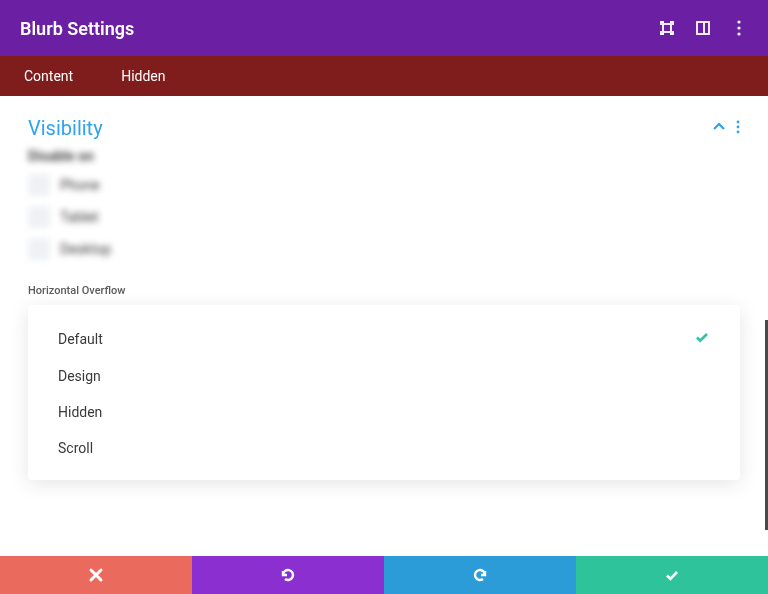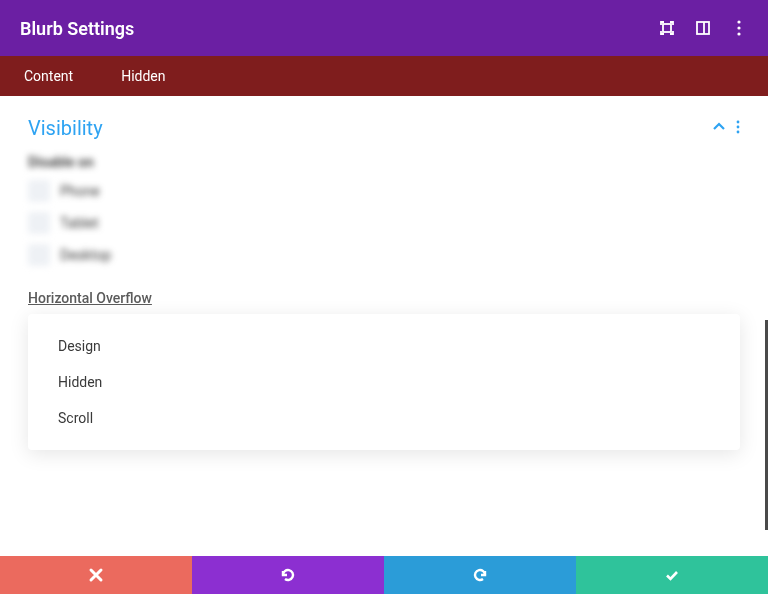--- a/index.html
+++ b/index.html
@@ -5,29 +5,29 @@
   * { box-sizing: border-box; margin: 0; padding: 0; }
   html, body { width: 768px; height: 594px; font-family: -apple-system, BlinkMacSystemFont, "Segoe UI", Roboto, "Helvetica Neue", Arial, sans-serif; background: #fff; overflow: hidden; }
   .header { background: #6b1fa3; height: 56px; display: flex; align-items: center; justify-content: space-between; padding: 0 20px; gap: 20px; }
   .header-title { color: #fff; font-size: 18px; font-weight: 600; }
   .header-icons { display: flex; align-items: center; gap: 18px; }
   .header-icons .icon { width: 18px; height: 18px; display: flex; align-items: center; justify-content: center; cursor: pointer; }
   .tabs { background: #7f1d1d; height: 40px; display: flex; align-items: stretch; }
   .tab { padding: 0 24px; display: flex; align-items: center; color: #fff; font-size: 14px; cursor: pointer; }
   .tab.active { background: #9942d4; }
   .content { background: #fff; padding: 20px 28px 0 28px; position: relative; height: calc(594px - 56px - 40px - 38px); overflow: hidden; }
-  .section-header { display: flex; align-items: center; justify-content: space-between; margin-bottom: 14px; }
+  .section-header { display: flex; align-items: center; justify-content: space-between; margin-bottom: 8px; }
   .section-title { color: #2ea3f2; font-size: 20px; font-weight: 400; }
   .section-controls { display: flex; align-items: center; gap: 10px; }
   .section-controls .ctrl { color: #2ea3f2; cursor: pointer; font-size: 16px; }
   .blurred { filter: blur(3px); margin-bottom: 24px; }
   .disable-label { color: #3a3a3a; font-size: 14px; font-weight:600; margin-bottom: 10px; }
   .check-row { display: flex; align-items: center; gap: 10px; margin-bottom: 10px; color:#3a3a3a; font-size:14px; }
   .checkbox { width: 22px; height: 22px; background: #eef1f5; border-radius: 3px; }
-  .field-label { color: #5b5b5b; font-size: 14px; margin-bottom: 8px; font-weight:500;text-decoration:underline; }
+  .field-label { color: #5b5b5b; font-size: 11px; margin-bottom: 8px; font-weight:500; }
   .dropdown { background: #fff; border-radius: 4px; box-shadow: 0 4px 20px rgba(0,0,0,0.10); padding: 14px 0; margin-bottom: 24px; }
   .opt { padding: 10px 30px; font-size: 14px; color: #3a3a3a; cursor: pointer; display:flex; align-items:center; justify-content:space-between; }
   .check-mark { color: #29c4a9; font-weight: bold; }
   .footer { position: absolute; bottom: 0; left: 0; width: 768px; height: 38px; display: flex; }
   .footer-btn { flex: 1; display: flex; align-items: center; justify-content: center; cursor: pointer; }
   .footer-btn svg, .footer-btn span.icon { color: #fff; }
   .btn-cancel { background: #eb6a5e; }
   .btn-undo { background: #8c2fd1; }
   .btn-redo { background: #2b9cd8; }
   .btn-save { background: #2fc39b; }
@@ -98,20 +98,28 @@
     <div class="check-row">
       <div class="checkbox"></div>
       <span>Desktop</span>
     </div>
   </div>
 
   <div class="field-label">Horizontal Overflow</div>
 
   <div class="dropdown">
     <div class="opt">
+      <span>Default</span>
+      <span class="check-mark">
+        <svg width="16" height="16" viewBox="0 0 16 16" fill="none" stroke="#29c4a9" stroke-width="2.6">
+            <path d="M3 8.5l3.2 3.2L13 5"></path>
+          </svg>
+      </span>
+    </div>
+    <div class="opt">
       <span>Design</span>
     </div>
     <div class="opt">
       <span>Hidden</span>
     </div>
     <div class="opt">
       <span>Scroll</span>
     </div>
   </div>
 

